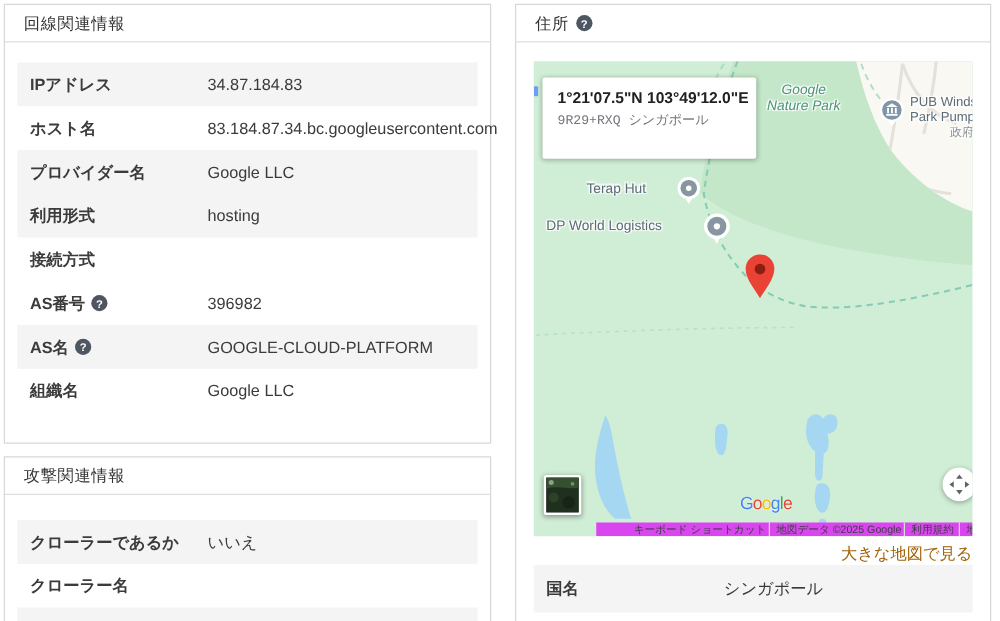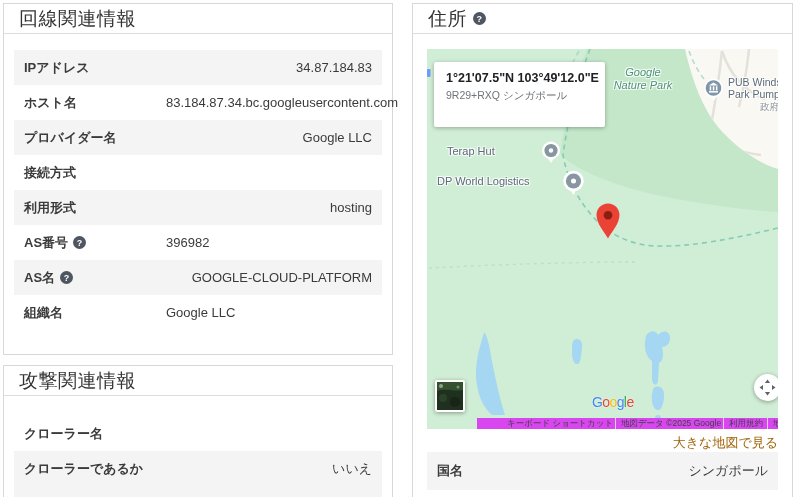--- a/index.html
+++ b/index.html
@@ -16,32 +16,32 @@
     background: #fff;
     border: 1px solid #d8d8d8;
   }
   #card-line    { left: 3px;   top: 3px;   width: 390px; height: 352px; }
   #card-attack  { left: 3px;   top: 365px; width: 390px; height: 250px; }
   #card-address { left: 412px; top: 3px;   width: 381px; height: 560px; }
 
   .card-header {
     display: flex; align-items: center; gap: 6px;
     height: 30px; padding: 0 15px;
-    font-size: 19px; letter-spacing: .5px; color: #333;
+    font-size: 13px; letter-spacing: .5px; color: #333;
     border-bottom: 1px solid #ddd;
   }
   .card-body { padding: 16px 10px 0 10px; }
   #card-attack .card-body { padding-top: 20px; }
   #card-address .card-body { padding: 15px 14px 0 14px; }
 
   .info-row {
     display: flex; align-items: center;
     height: 35px; padding: 0 10px; font-size: 13px;
   }
-  .info-row.alt { background: #f4f4f4; text-align: right; }
+  .info-row.alt { background: #f4f4f4; }
   .info-row.tall { height: 38px; }
   .info-label { width: 142px; flex-shrink: 0; font-weight: bold; display: flex; align-items: center; gap: 5px; }
   .info-value { flex: 1; white-space: nowrap; }
 
   .help-icon {
     width: 13px; height: 13px; border-radius: 50%;
     background: #4e5661; color: #fff;
     font-size: 9px; font-weight: bold;
     display: inline-flex; align-items: center; justify-content: center;
     flex-shrink: 0; cursor: pointer;
@@ -52,38 +52,38 @@
   .map {
     position: relative; width: 351px; height: 380px;
     overflow: hidden; background: #d0edd5;
   }
   .map-svg { position: absolute; left: 0; top: 0; }
 
   .map-label { position: absolute; white-space: nowrap;
     text-shadow: 1px 1px 1px #fff, -1px -1px 1px #fff, 1px -1px 1px #fff, -1px 1px 1px #fff; }
   .lbl-park { left: 180px; top: 17px; width: 72px; text-align: center;
     font-style: italic; font-size: 11px; line-height: 13px; color: #4c9479; white-space: normal; }
-  .lbl-terap { left: 20px; top: 96px; width: 92px; text-align: left; font-size: 11px; color: #5b6b78; }
+  .lbl-terap { left: 20px; top: 96px; width: 92px; text-align: center; font-size: 11px; color: #5b6b78; }
   .lbl-dp { left: 10px; top: 126px; width: 124px; text-align: left; font-size: 11px; color: #5b6b78; }
   .lbl-pub { left: 301px; top: 28px; font-size: 10.5px; line-height: 11.5px; color: #5b6b78; }
   .lbl-pub .sub { font-size: 9.5px; color: #8a9096; margin-top: 1px; margin-left: 32px; }
 
   .poi-pin { position: absolute; cursor: pointer; }
   #pin-terap { left: 114px; top: 92px; }
   #pin-dp    { left: 135px; top: 121px; }
   #pin-pub   { left: 276px; top: 29px; }
   #pin-red   { left: 168px; top: 153px; }
 
   .info-window {
     position: absolute; left: 7px; top: 13px; width: 171px; height: 65px;
     background: #fff; border-radius: 2px; padding: 9px 12px;
     box-shadow: 0 1px 4px rgba(0,0,0,.3); overflow: hidden;
   }
   .iw-coords { font-size: 12.5px; font-weight: bold; color: #202124; white-space: nowrap; }
-  .iw-plus   { font-size: 10.5px; color: #70757a; margin-top: 4px; white-space: nowrap; }
+  .iw-plus   { font-size: 10.5px; color: #70757a; margin-top: 4px; white-space: nowrap; font-family: Liberation Mono, monospace; }
   .iw-link   { display: inline-block; font-size: 11px; color: #1a73e8; margin-top: 26px; text-decoration: none; cursor: pointer; }
 
   .pan-control {
     position: absolute; left: 327px; top: 325px; width: 27px; height: 27px;
     border-radius: 50%; background: #fff; box-shadow: 0 1px 4px rgba(0,0,0,.35);
     cursor: pointer;
   }
   .sat-toggle {
     position: absolute; left: 8px; top: 331px; width: 30px; height: 32px;
     border: 2px solid #fff; border-radius: 2px; overflow: hidden;
@@ -127,31 +127,31 @@
           <span>ホスト名</span>
         </div>
       <div class="info-value">83.184.87.34.bc.googleusercontent.com</div>
     </div>
     <div class="info-row alt">
       <div class="info-label">
           <span>プロバイダー名</span>
         </div>
       <div class="info-value">Google LLC</div>
     </div>
+    <div class="info-row alt">
+      <div class="info-label">
+          <span>利用形式</span>
+        </div>
+      <div class="info-value">hosting</div>
+    </div>
     <div class="info-row">
       <div class="info-label">
           <span>接続方式</span>
         </div>
       <div class="info-value"></div>
-    </div>
-    <div class="info-row alt">
-      <div class="info-label">
-          <span>利用形式</span>
-        </div>
-      <div class="info-value">hosting</div>
     </div>
     <div class="info-row">
       <div class="info-label">
         <span>AS番号</span>
         <span class="help-icon"></span>
       </div>
       <div class="info-value">396982</div>
     </div>
     <div class="info-row alt">
       <div class="info-label">
@@ -167,31 +167,31 @@
       <div class="info-value">Google LLC</div>
     </div>
   </div>
 </section>
 
 <section class="card" id="card-attack">
   <div class="card-header">
     <span>攻撃関連情報</span>
   </div>
   <div class="card-body">
+    <div class="info-row alt">
+      <div class="info-label">
+          <span>クローラーであるか</span>
+        </div>
+      <div class="info-value">いいえ</div>
+    </div>
     <div class="info-row">
       <div class="info-label">
           <span>クローラー名</span>
         </div>
       <div class="info-value"></div>
-    </div>
-    <div class="info-row alt">
-      <div class="info-label">
-          <span>クローラーであるか</span>
-        </div>
-      <div class="info-value">いいえ</div>
     </div>
     <div class="info-row alt"></div>
   </div>
 </section>
 
 <section class="card" id="card-address">
   <div class="card-header">
     <span>住所</span>
     <span class="help-icon"></span>
   </div>

